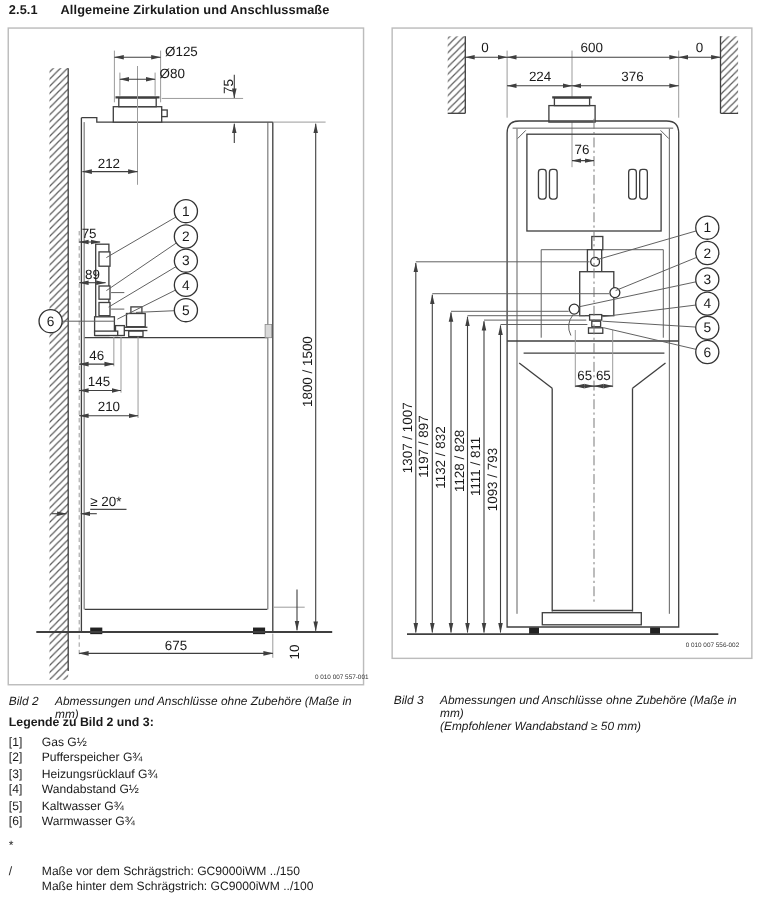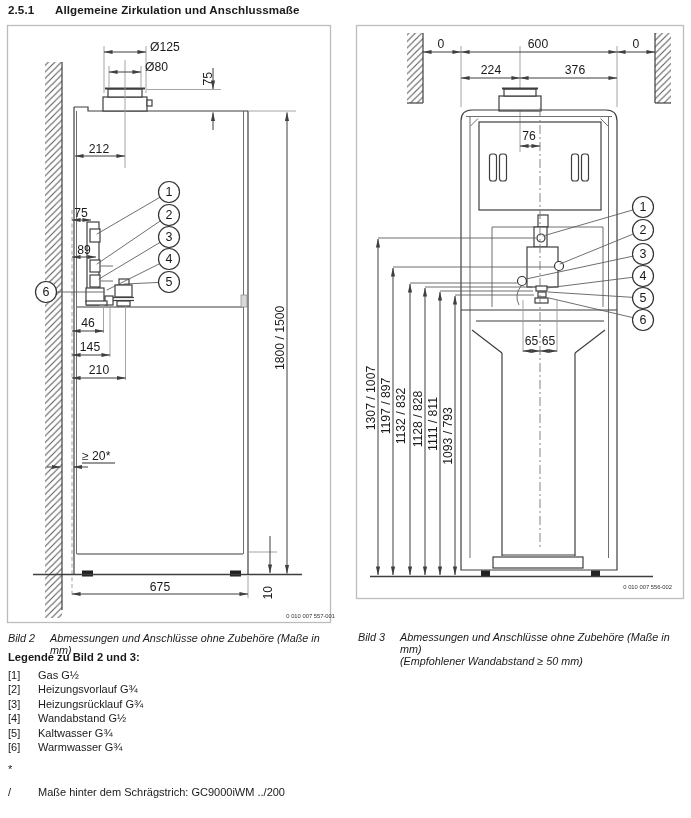--- a/index.html
+++ b/index.html
@@ -344,21 +344,21 @@
 </div>
 
 <div class="legend">
   <div class="legend-title">Legende zu Bild 2 und 3:</div>
   <div class="legend-row">
     <span class="legend-key">[1]</span>
     <span>Gas G½</span>
   </div>
   <div class="legend-row">
     <span class="legend-key">[2]</span>
-    <span>Heizungsvorlauf G¾</span>
+    <span>Pufferspeicher G¾</span>
   </div>
   <div class="legend-row">
     <span class="legend-key">[3]</span>
     <span>Heizungsrücklauf G¾</span>
   </div>
   <div class="legend-row">
     <span class="legend-key">[4]</span>
     <span>Wandabstand G½</span>
   </div>
   <div class="legend-row">
@@ -368,18 +368,19 @@
   <div class="legend-row">
     <span class="legend-key">[6]</span>
     <span>Warmwasser G¾</span>
   </div>
   <div class="legend-row gap-top">
     <span class="legend-key">*</span>
   </div>
   <div class="legend-row gap-top">
     <span class="legend-key">/</span>
     <span>
-      <span style="display:block">Maße hinter dem Schrägstrich: GC9000iWM ../200</span>
+      <span style="display:block">Maße vor dem Schrägstrich: GC9000iWM ../150</span>
+      <span style="display:block">Maße hinter dem Schrägstrich: GC9000iWM ../100</span>
     </span>
   </div>
 </div>
 
 </div>
 
 </body></html>

